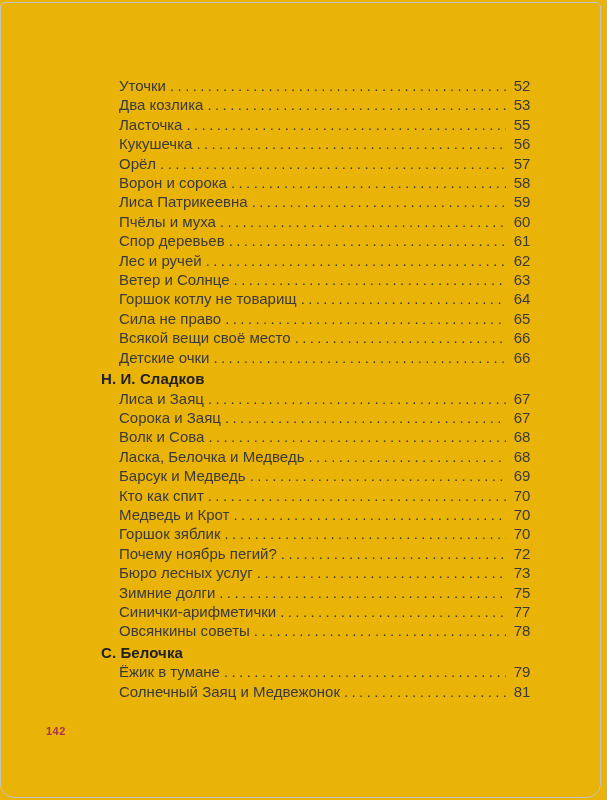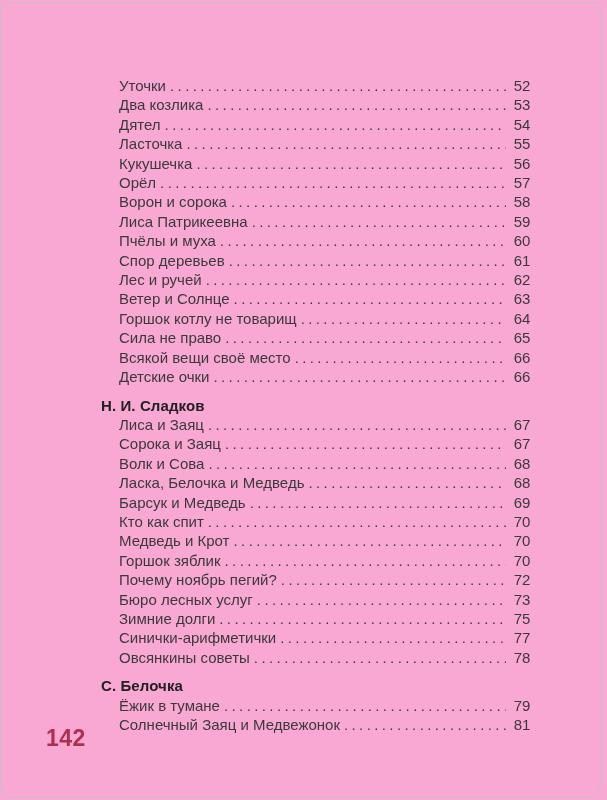--- a/index.html
+++ b/index.html
@@ -5,42 +5,42 @@
   * { margin: 0; padding: 0; box-sizing: border-box; }
   html, body {
     width: 607px; height: 800px;
     background: #ffffff;
     overflow: hidden;
     font-family: "Liberation Sans", "DejaVu Sans", sans-serif;
   }
   .page {
     position: relative;
     width: 607px; height: 800px;
-    background: #f9a8d4;
+    background: #eab308;
   }
   .frame {
     position: absolute;
     left: 0px; top: 2px;
     width: 601px; height: 796px;
     border: 1.5px solid var(--frame, #c2c2c2);
     border-radius: 5px 5px 14px 14px;
     pointer-events: none;
   }
   .toc {
     position: absolute;
     left: 101px; top: 76px;
     width: 432px;
     color: var(--text, #3a3a3a);
     font-size: 15px;
   }
   .toc-heading {
     font-weight: bold;
     color: var(--heading, #212121);
     line-height: 19.4px;
-    margin-top: 9px;
+    margin-top: 2px;
     letter-spacing: 0.1px;
   }
   .toc-row {
     display: flex;
     align-items: baseline;
     line-height: 19.4px;
     padding-left: 18px;
   }
   .toc-row .t {
     white-space: nowrap;
@@ -60,21 +60,21 @@
   }
   .toc-row .p {
     flex: 0 0 auto;
     min-width: 22px;
     text-align: center;
     white-space: nowrap;
   }
   .folio {
     position: absolute;
     left: 46px; top: 725px;
-    font-size: 23px;
+    font-size: 11px;
     font-weight: bold;
     color: var(--folio, #ab3150);
     letter-spacing: 0.5px;
   }
 </style>
 </head>
 <body>
 
 <div class="page">
   <div class="frame"></div>
@@ -83,25 +83,20 @@
         <span class="t">Уточки</span>
         <span class="dots"></span>
         <span class="p">52</span>
       </div>
       <div class="toc-row">
         <span class="t">Два козлика</span>
         <span class="dots"></span>
         <span class="p">53</span>
       </div>
       <div class="toc-row">
-        <span class="t">Дятел</span>
-        <span class="dots"></span>
-        <span class="p">54</span>
-      </div>
-      <div class="toc-row">
         <span class="t">Ласточка</span>
         <span class="dots"></span>
         <span class="p">55</span>
       </div>
       <div class="toc-row">
         <span class="t">Кукушечка</span>
         <span class="dots"></span>
         <span class="p">56</span>
       </div>
       <div class="toc-row">

